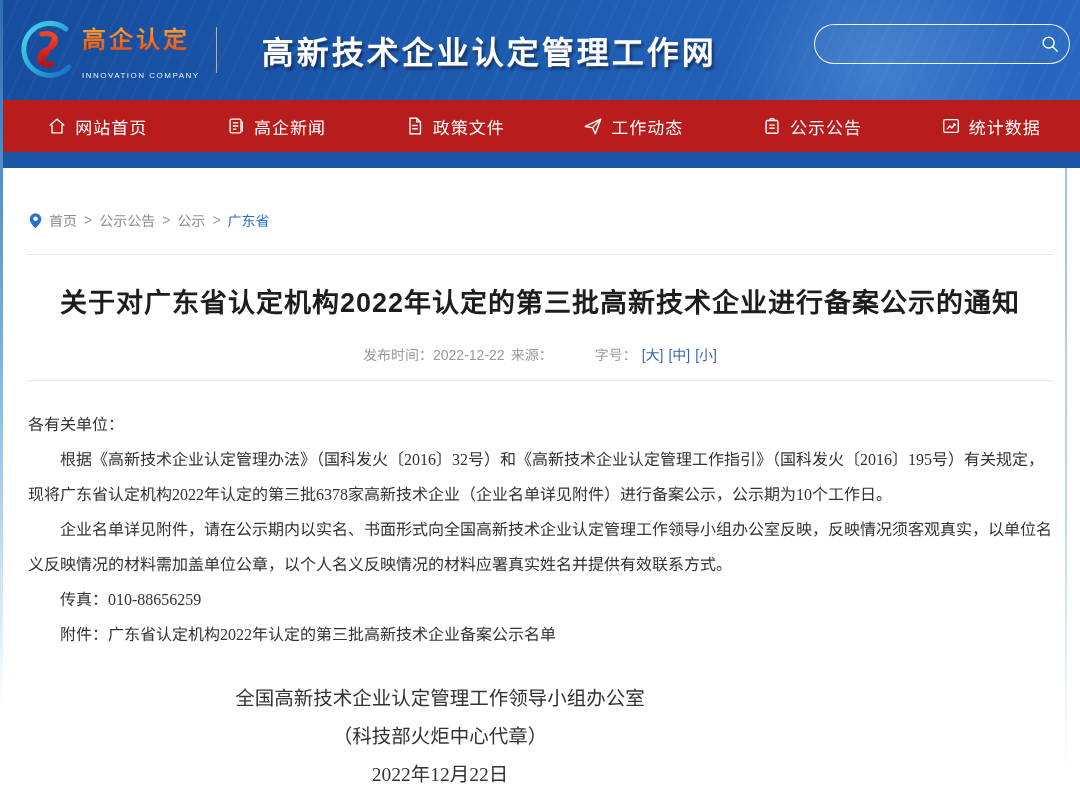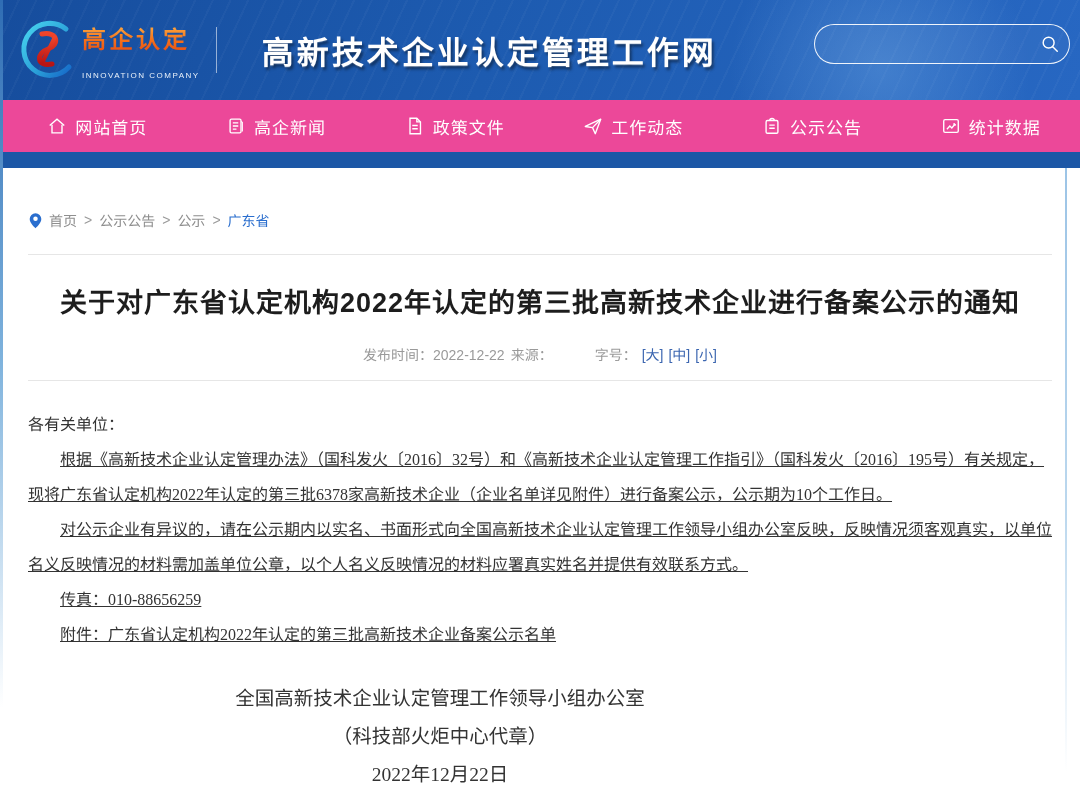--- a/index.html
+++ b/index.html
@@ -33,21 +33,21 @@
                 text-shadow:2px 3px 3px rgba(0,0,0,0.45), 0 1px 0 rgba(255,255,255,0.25);margin-left:27px; }
   .search-box { position:absolute; right:10px; top:24px; width:256px; height:40px;
                 border:1px solid rgba(255,255,255,0.92); border-radius:20px;
                 display:flex; align-items:center; background:rgba(255,255,255,0.04); }
   .search-input { flex:1; height:100%; border:none; outline:none; background:transparent;
                   color:#ffffff; font-size:14px; padding:0 6px 0 16px; }
   .search-btn { width:38px; height:100%; border:none; background:transparent; cursor:pointer;
                 display:flex; align-items:center; justify-content:center; }
 
   
-  .main-nav { height:52px; background:#ec4899; display:flex;padding-left:8px; }
+  .main-nav { height:52px; background:#b91c1c; display:flex;padding-left:8px; }
   .nav-item { width:180px; display:flex; align-items:center; justify-content:center;
               color:#ffffff; font-size:17px; letter-spacing:1px; cursor:pointer; }
   .nav-item svg { margin-right:8px; }
   .nav-substrip { height:16px; background:#1c57a6; }
 
   
   .content { padding:0 28px; }
   .breadcrumb { display:flex; align-items:center; margin-top:42px; font-size:14px; color:#8f8f8f; }
   .breadcrumb .pin { margin-right:6px; display:flex; }
   .crumb { color:#8f8f8f; cursor:pointer; text-decoration:none; }
@@ -59,21 +59,21 @@
                    letter-spacing:1px; margin-top:26px; }
   .article-meta { text-align:center; font-size:14px; color:#9a9a9a; margin-top:24px; }
   .article-meta .gap { display:inline-block; width:42px; }
   .meta-sep { display:inline-block; width:6px; }
   .font-size-btn { color:#3c66b0; cursor:pointer; margin-left:5px; }
   .divider2 { border:none; border-top:1px solid #e6e6e6; margin-top:16px; }
 
   .article-body { margin-top:26px; font-family:"Liberation Serif","DejaVu Serif",serif;
                   font-size:16px; color:#333333; line-height:35px; }
   .article-body p { margin:0; }
-  .indent { text-indent:2em;text-decoration:underline; }
+  .indent { text-indent:2em; }
 
   .signature { margin-top:28px; margin-right:200px; text-align:center;
                font-family:"Liberation Serif","DejaVu Serif",serif;
                font-size:19.5px; color:#333333; line-height:38px; }
 </style>
 </head>
 <body>
 
 <div class="edge-left"></div>
 <div class="edge-right"></div>
@@ -188,21 +188,21 @@
 
   <div class="article-meta">
     <span>发布时间：</span><span>2022-12-22</span><span class="meta-sep"></span><span>来源：</span><span></span><span class="gap"></span><span>字号：</span><span class="font-size-btn">[大]</span><span class="font-size-btn">[中]</span><span class="font-size-btn">[小]</span>
   </div>
 
   <hr class="divider2">
 
   <div class="article-body">
     <p>各有关单位：</p>
     <p class="indent">根据《高新技术企业认定管理办法》（国科发火〔2016〕32号）和《高新技术企业认定管理工作指引》（国科发火〔2016〕195号）有关规定，现将广东省认定机构2022年认定的第三批6378家高新技术企业（企业名单详见附件）进行备案公示，公示期为10个工作日。</p>
-    <p class="indent">对公示企业有异议的，请在公示期内以实名、书面形式向全国高新技术企业认定管理工作领导小组办公室反映，反映情况须客观真实，以单位名义反映情况的材料需加盖单位公章，以个人名义反映情况的材料应署真实姓名并提供有效联系方式。</p>
+    <p class="indent">企业名单详见附件，请在公示期内以实名、书面形式向全国高新技术企业认定管理工作领导小组办公室反映，反映情况须客观真实，以单位名义反映情况的材料需加盖单位公章，以个人名义反映情况的材料应署真实姓名并提供有效联系方式。</p>
     <p class="indent">传真：010-88656259</p>
     <p class="indent">附件：广东省认定机构2022年认定的第三批高新技术企业备案公示名单</p>
   </div>
 
   <div class="signature">
     <p>全国高新技术企业认定管理工作领导小组办公室</p>
     <p>（科技部火炬中心代章）</p>
     <p>2022年12月22日</p>
   </div>
 

